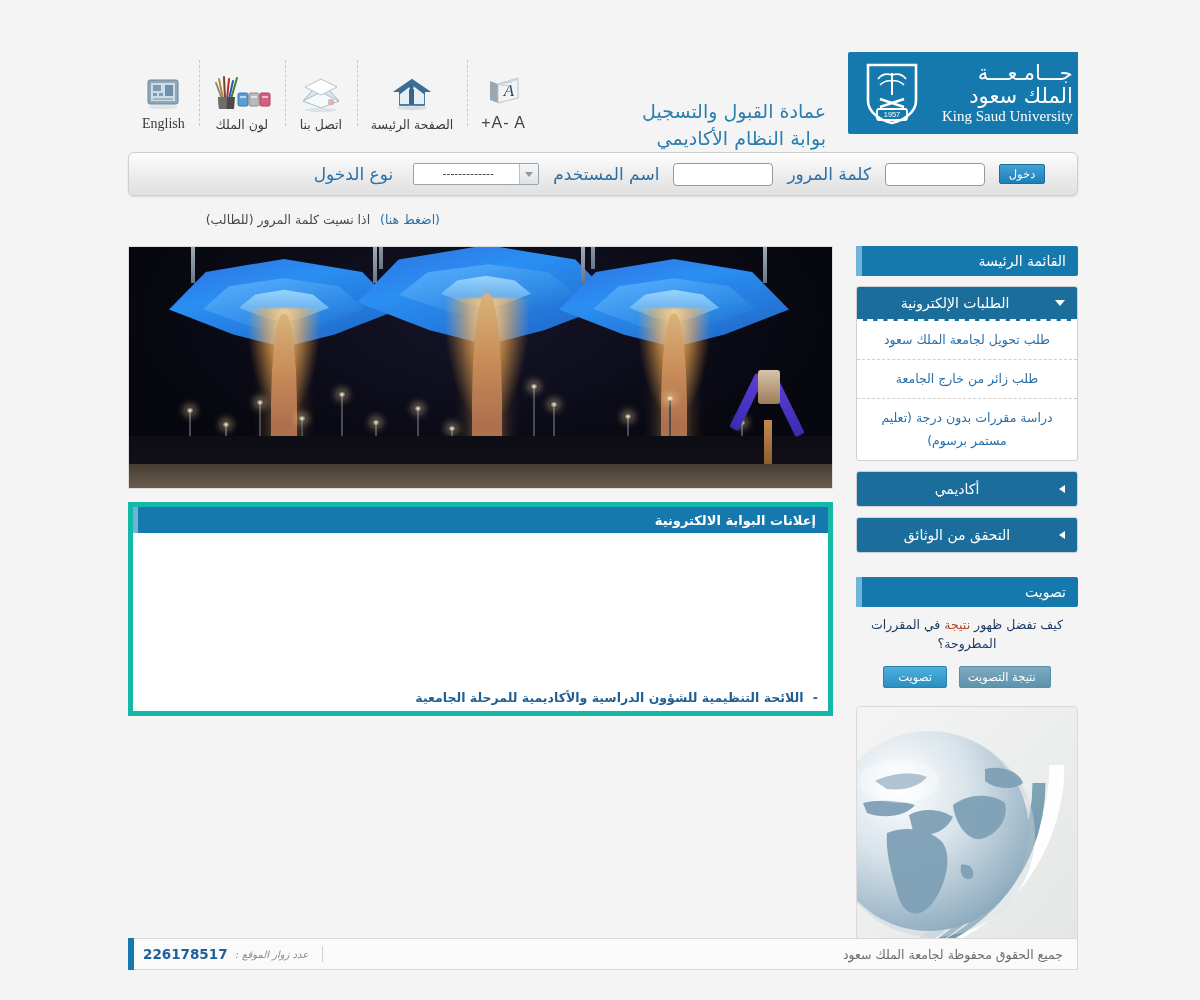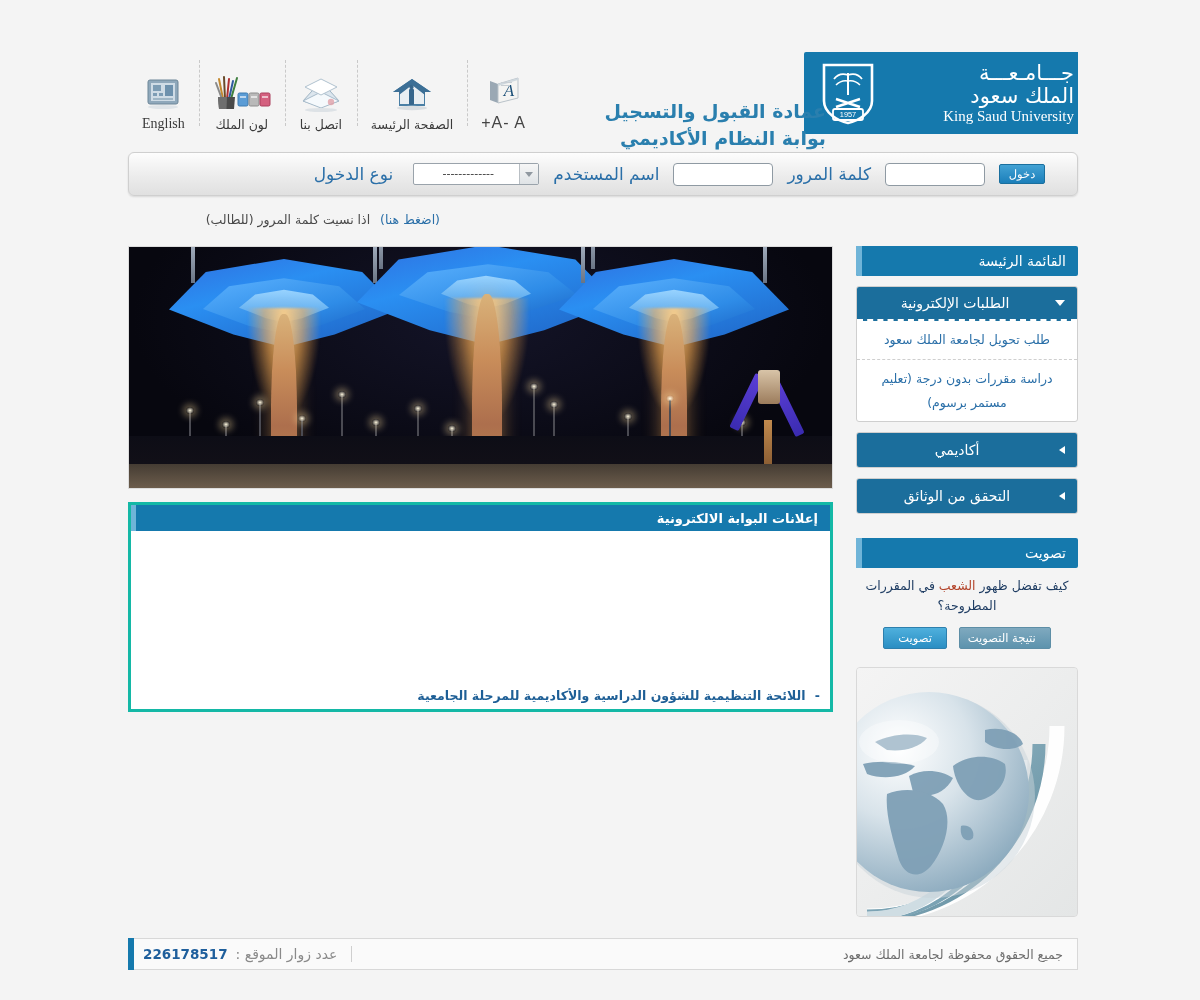--- a/index.html
+++ b/index.html
@@ -20,28 +20,29 @@
   
   .header {
     position: absolute;
     left: 128px; top: 40px;
     width: 950px; height: 100px;
     background: #f4f4f4;
   }
   .logo-box {
     position: absolute;
     right: 0; top: 12px;
-    width: 274px; height: 82px;
+    width: 230px; height: 82px;
     background: #1579ad;
     border-radius: 2px 0 0 2px;
     display: flex;
     align-items: center;
-    justify-content: space-between;
+    justify-content: flex-end;
     padding-left: 6px;
     overflow: hidden;
+    gap: 20px;
   }
   .logo-shield {
     width: 56px; height: 64px;
     margin-left: 10px; margin-right: 2px;
     flex: 0 0 auto;
     position: relative;
   }
   .logo-words {
     color: #fff;
     text-align: right;
@@ -66,21 +67,21 @@
   }
   .header-title {
     position: absolute;
     right: 252px; top: 58px;
     text-align: right;
     color: #2a7fae;
     font-size: 19px;
     line-height: 1.42;
     white-space: nowrap;
   }
-  .header-title div { direction: rtl; font-weight: bold; }
+  .header-title div { direction: rtl; }
 
   
   .toolbar {
     position: absolute;
     left: 0; top: 12px;
     height: 80px;
     display: flex;
     flex-direction: row;
     align-items: flex-end;
   }
@@ -335,21 +336,21 @@
   }
   .hero .signboard .post {
     position:absolute; left: 26px; bottom: 0;
     width: 8px; height: 44px;
     background: linear-gradient(#c18a4e, #8d5f34);
   }
 
   .panel {
     margin-top: 13px;
     width: 705px;
-    border: 3px solid #14b8a6;
+    border: 5px solid #14b8a6;
     background: #fff;
   }
   .panel-head {
     height: 26px;
     background: #1579ad;
     color: #fff;
     font-size: 13px;
     font-weight: bold;
     display: flex;
     align-items: center;
@@ -541,21 +542,21 @@
     color: #6d6d6d;
     direction: rtl;
   }
   .foot-count {
     display: flex; flex-direction: row; align-items: center;
     direction: rtl;
     border-right: 1px solid #cfcfcf;
     padding-right: 14px;
     gap: 8px;
   }
-  .foot-count .lbl { font-size: 14px; color: #8a8a8a; }
+  .foot-count .lbl { font-size: 10px; color: #8a8a8a; font-style: italic; }
   .foot-count .num { font-size: 13.5px; color: #1f5f9c; font-weight: bold; }
 </style>
 </head>
 <body>
 
 <div id="page">
 
   <div class="header">
 
     <div class="logo-box">
@@ -763,41 +764,42 @@
   <div class="side">
 
     <div class="side-title">القائمة الرئيسة</div>
 
     <div class="menu-block">
       <div class="menu-head">
         <span class="caret-down"></span>
         <span class="mh-label">الطلبات الإلكترونية</span>
       </div>
       <div class="menu-item">طلب تحويل لجامعة الملك سعود</div>
+      <div class="menu-item">طلب زائر من خارج الجامعة</div>
       <div class="menu-item">دراسة مقررات بدون درجة (تعليم مستمر برسوم)</div>
     </div>
 
     <div class="menu-block">
       <div class="menu-head collapsed">
         <span class="caret-left"></span>
         <span class="mh-label">أكاديمي</span>
       </div>
     </div>
 
     <div class="menu-block">
       <div class="menu-head collapsed">
         <span class="caret-left"></span>
         <span class="mh-label">التحقق من الوثائق</span>
       </div>
     </div>
 
     <div class="poll-title">تصويت</div>
 
     <div class="poll-q">
-      <span>كيف تفضل ظهور </span><span class="hl">الشعب</span><span> في المقررات المطروحة؟</span>
+      <span>كيف تفضل ظهور </span><span class="hl">نتيجة</span><span> في المقررات المطروحة؟</span>
     </div>
 
     <div class="poll-buttons">
       <div class="pbtn muted">نتيجة التصويت</div>
       <div class="pbtn primary">تصويت</div>
     </div>
 
     <div class="globe-box">
       <svg width="220" height="248" viewBox="0 0 220 248">
         <defs>

